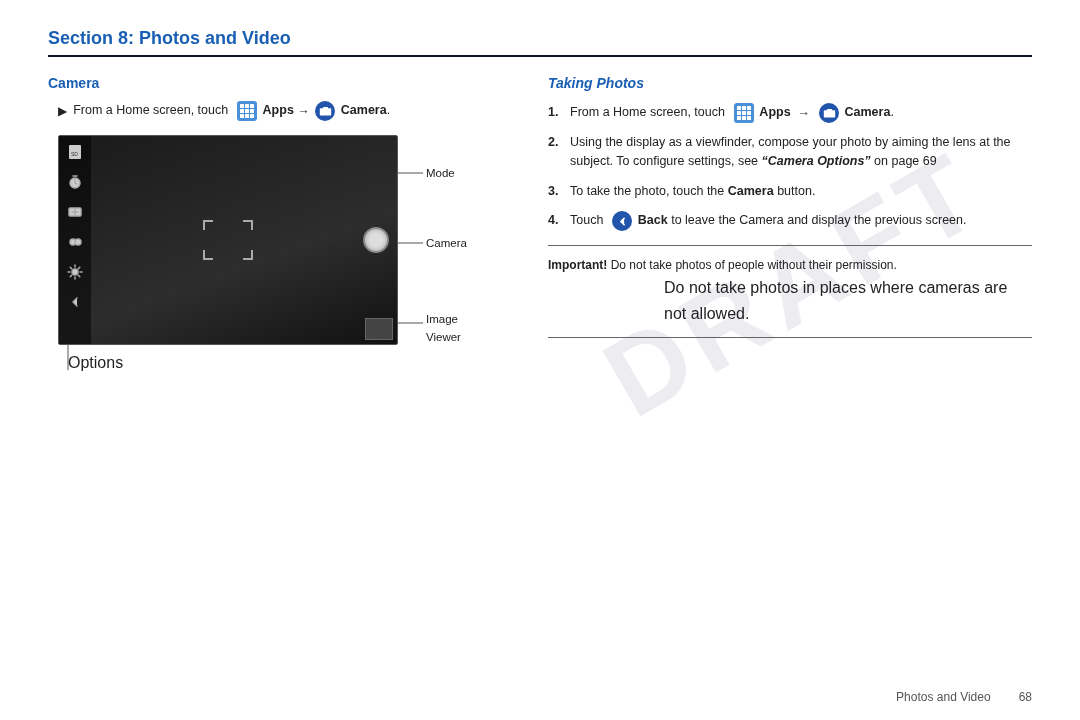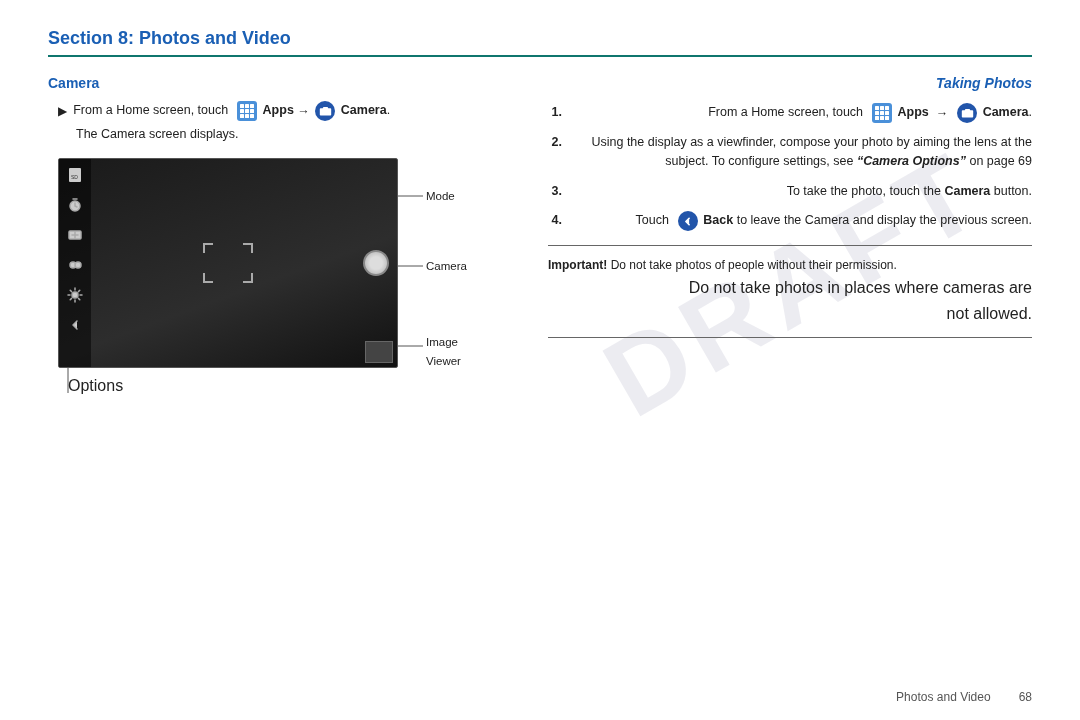--- a/index.html
+++ b/index.html
@@ -20,39 +20,38 @@
       height: 720px;
       padding: 28px 48px 20px 48px;
       position: relative;
     }
 
     
     .section-title {
       color: #1a5fb4;
       font-size: 18px;
       font-weight: bold;
-      border-bottom: 2px solid #0f766e;
+      border-bottom: 2px solid #0f172a;
       padding-bottom: 6px;
       margin-bottom: 18px;
     }
 
     
     .two-col {
       display: flex;
       gap: 40px;
     }
 
     .col-left {
       flex: 1;
       max-width: 460px;
     }
 
     .col-right {
       flex: 1;
-      text-align: right;
     }
 
     
     .cam-heading {
       color: #1a5fb4;
       font-size: 14px;
       font-weight: bold;
       margin-bottom: 10px;
     }
 
@@ -402,21 +401,20 @@
               <span class="icon-camera-small">
                 <svg viewBox="0 0 16 16" fill="white">
                   <path d="M8 5a3 3 0 1 0 0 6 3 3 0 0 0 0-6zm0 5a2 2 0 1 1 0-4 2 2 0 0 1 0 4z"></path>
                   <path d="M14 4h-2.5l-1-1.5h-5L4.5 4H2a1 1 0 0 0-1 1v7a1 1 0 0 0 1 1h12a1 1 0 0 0 1-1V5a1 1 0 0 0-1-1z"></path>
                 </svg>
               </span>
             </span>
             <span class="bold-word">Camera</span>.
           </span>
         </div>
-        <div class="indent-line">The Camera screen displays.</div>
 
         <div class="camera-screenshot">
           <div style="position: relative; display: inline-block; border-radius: 15px;">
             <div class="camera-screen">
 
               <div class="cam-sidebar">
 
                 <div class="cam-icon">
                   <svg viewBox="0 0 16 16" fill="#aaa">
                       <rect x="2" y="1" width="12" height="14" rx="1"></rect>

